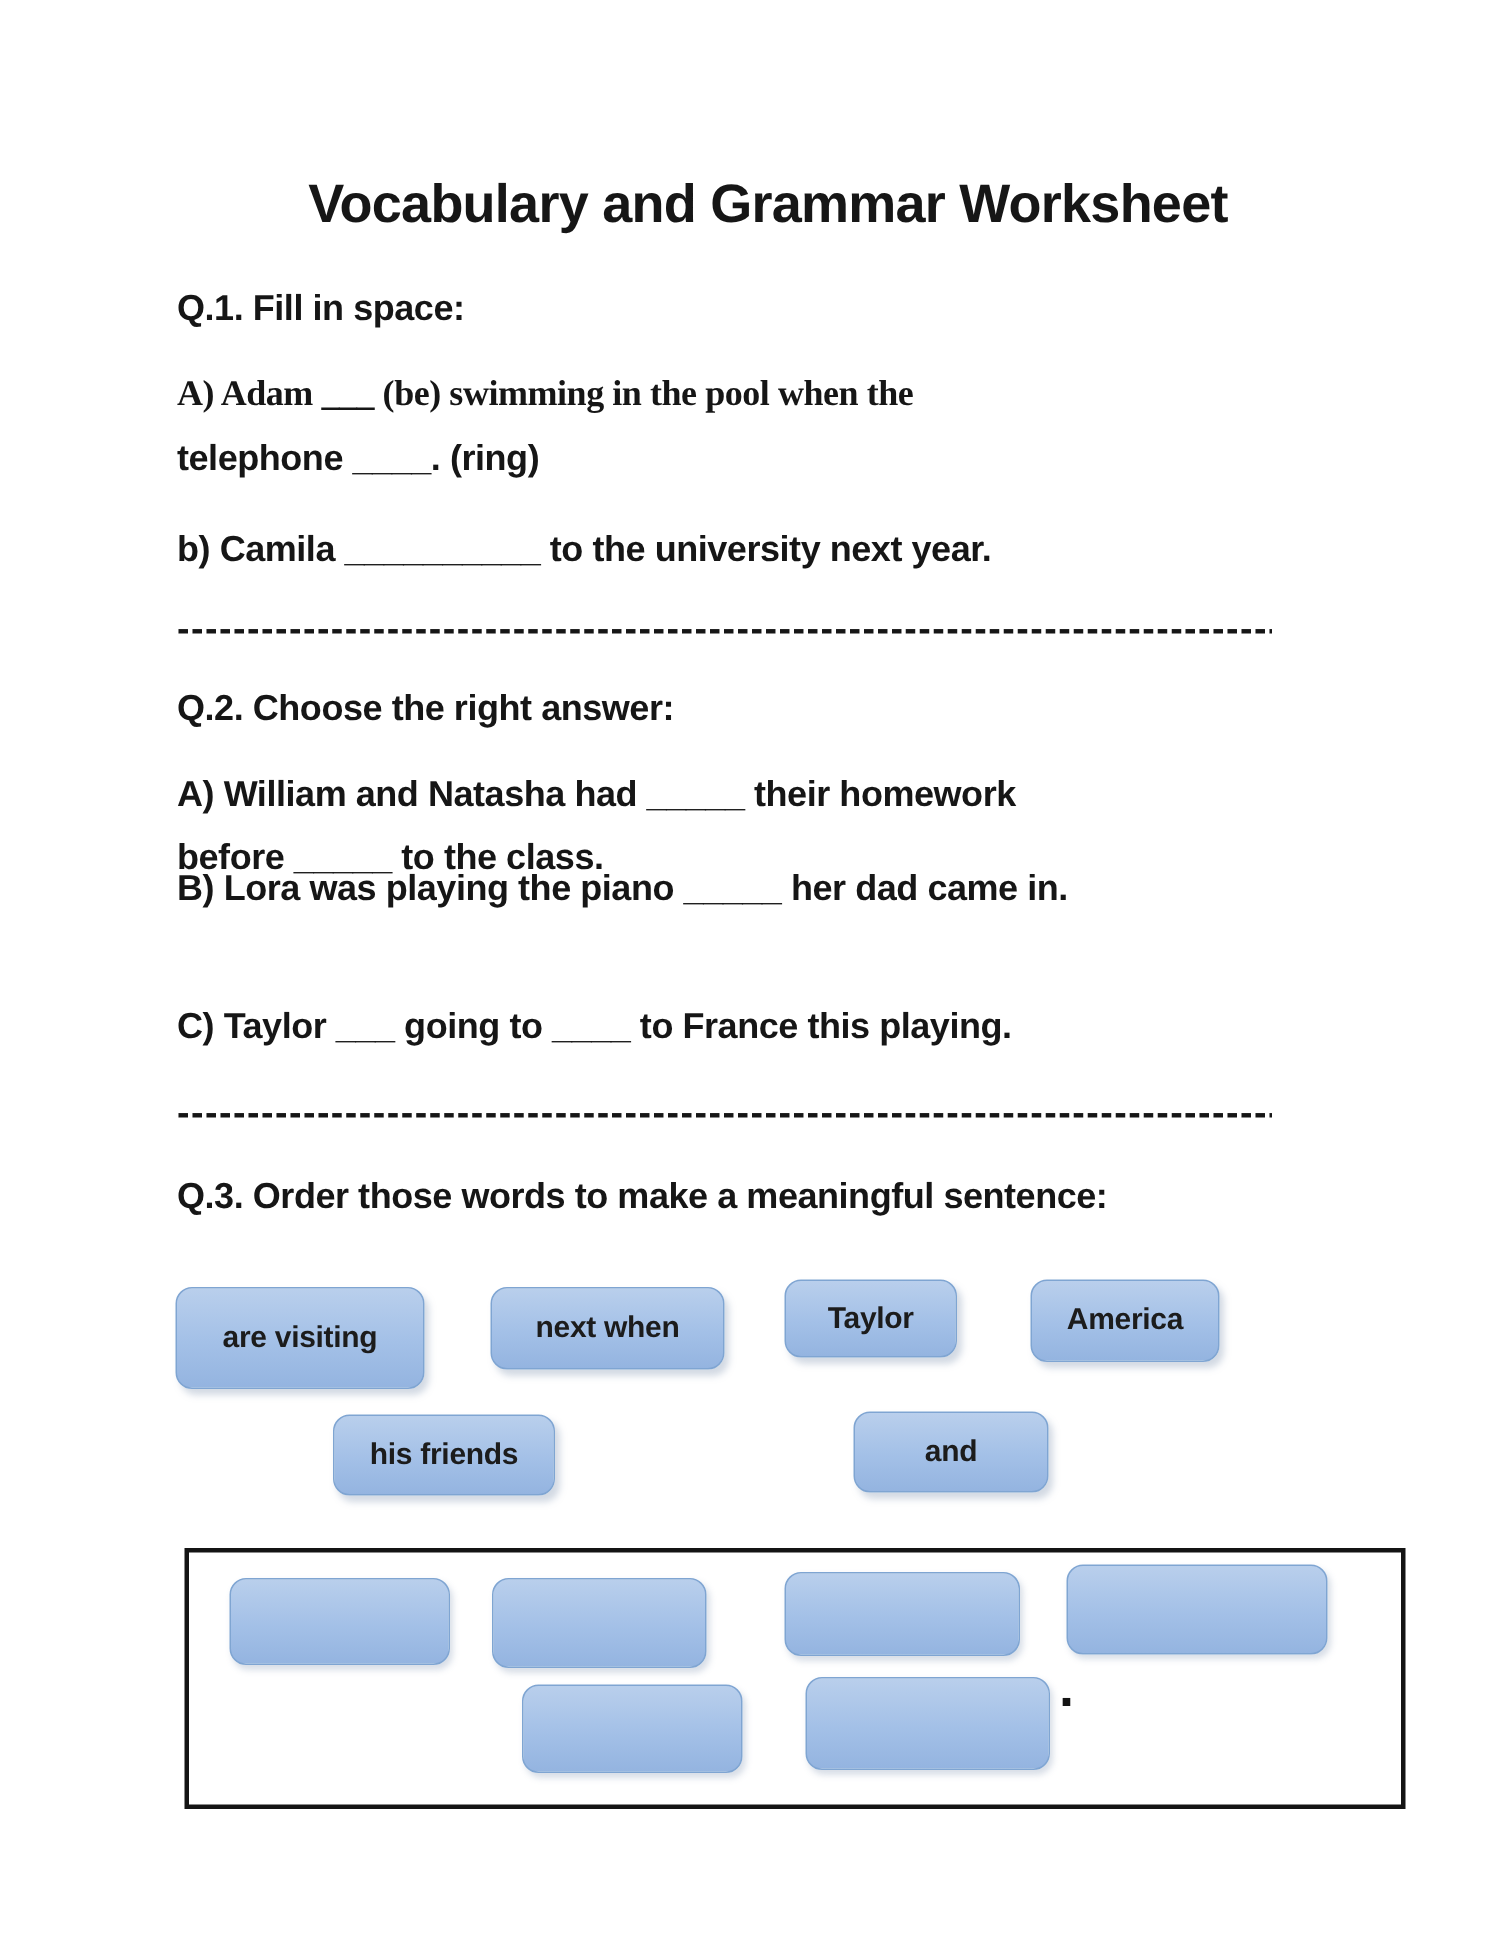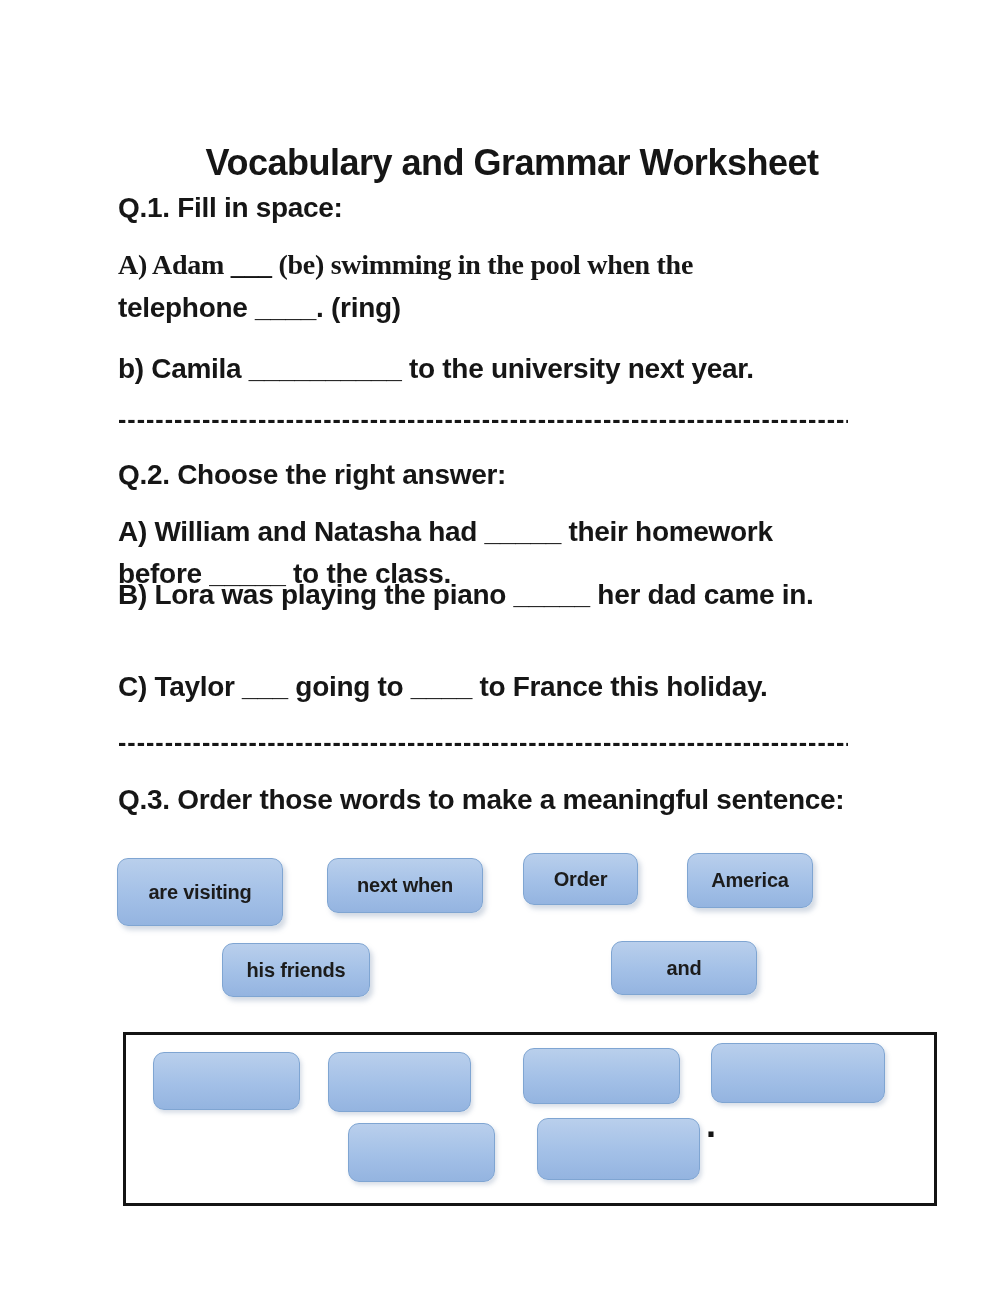--- a/index.html
+++ b/index.html
@@ -10,21 +10,21 @@
     height:1291px;
     background:#ffffff;
     font-family:"Liberation Sans", sans-serif;
     font-weight:bold;
     color:#161616;
     overflow:hidden;
   }
   .t {
     position:absolute;
     white-space:nowrap;
-    font-size:28px;
+    font-size:24px;
     line-height:1.1;
     letter-spacing:-0.3px;
   }
   .title {
     left:0; right:0;
     text-align:center;
     font-size:36px;
     letter-spacing:-0.5px;
   }
   .sep {
@@ -70,56 +70,56 @@
     left:706px; top:1104px;
     font-size:36px;
     color:#141414;
   }
   
   .chip-1 { left:117px; top:858px; width:166px; height:68px; }
   .chip-2 { left:327px; top:858px; width:156px; height:55px; }
   .chip-3 { left:523px; top:853px; width:115px; height:52px; }
   .chip-4 { left:687px; top:853px; width:126px; height:55px; }
   .chip-5 { left:222px; top:943px; width:148px; height:54px; }
-  .chip-6 { left:611px; top:941px; width:146px; height:54px; }
+  .chip-6 { left:569px; top:941px; width:130px; height:54px; }
   
   .slot-1 { left:153px; top:1052px; width:147px; height:58px; }
   .slot-2 { left:328px; top:1052px; width:143px; height:60px; }
   .slot-3 { left:523px; top:1048px; width:157px; height:56px; }
   .slot-4 { left:711px; top:1043px; width:174px; height:60px; }
   .slot-5 { left:348px; top:1123px; width:147px; height:59px; }
   .slot-6 { left:537px; top:1118px; width:163px; height:62px; }
 </style>
 </head>
 <body>
 
 <div class="page">
 
-  <div class="t title" style="top:143px;margin-left:24px;">Vocabulary and Grammar Worksheet</div>
+  <div class="t title" style="top:116px;margin-left:24px;">Vocabulary and Grammar Worksheet</div>
 
   <div class="t" style="left:118px; top:193px;">Q.1. Fill in space:</div>
   <div class="t" style="left:118px; top:250px;font-family:Liberation Serif, serif;">A) Adam ___ (be) swimming in the pool when the</div>
   <div class="t" style="left:118px; top:293px;">telephone ____. (ring)</div>
   <div class="t" style="left:118px; top:354px;">b) Camila __________ to the university next year.</div>
 
   <div class="sep" style="top:405px;">------------------------------------------------------------------------------------------</div>
 
   <div class="t" style="left:118px; top:460px;">Q.2. Choose the right answer:</div>
   <div class="t" style="left:118px; top:517px;">A) William and Natasha had _____ their homework</div>
   <div class="t" style="left:118px; top:559px;">before _____ to the class.</div>
   <div class="t" style="left:118px; top:580px;">B) Lora was playing the piano _____ her dad came in.</div>
-  <div class="t" style="left:118px; top:672px;">C) Taylor ___ going to ____ to France this holiday.</div>
+  <div class="t" style="left:118px; top:672px;">C) Taylor ___ going to ____ to France this playing.</div>
 
   <div class="sep" style="top:728px;">------------------------------------------------------------------------------------------</div>
 
   <div class="t" style="left:118px; top:785px;">Q.3. Order those words to make a meaningful sentence:</div>
 
   <div class="chip chip-1">are visiting</div>
   <div class="chip chip-2">next when</div>
-  <div class="chip chip-3">Order</div>
+  <div class="chip chip-3">Taylor</div>
   <div class="chip chip-4">America</div>
   <div class="chip chip-5">his friends</div>
   <div class="chip chip-6">and</div>
 
   <div class="answer-box"></div>
 
   <div class="slot slot-1"></div>
   <div class="slot slot-2"></div>
   <div class="slot slot-3"></div>
   <div class="slot slot-4"></div>

